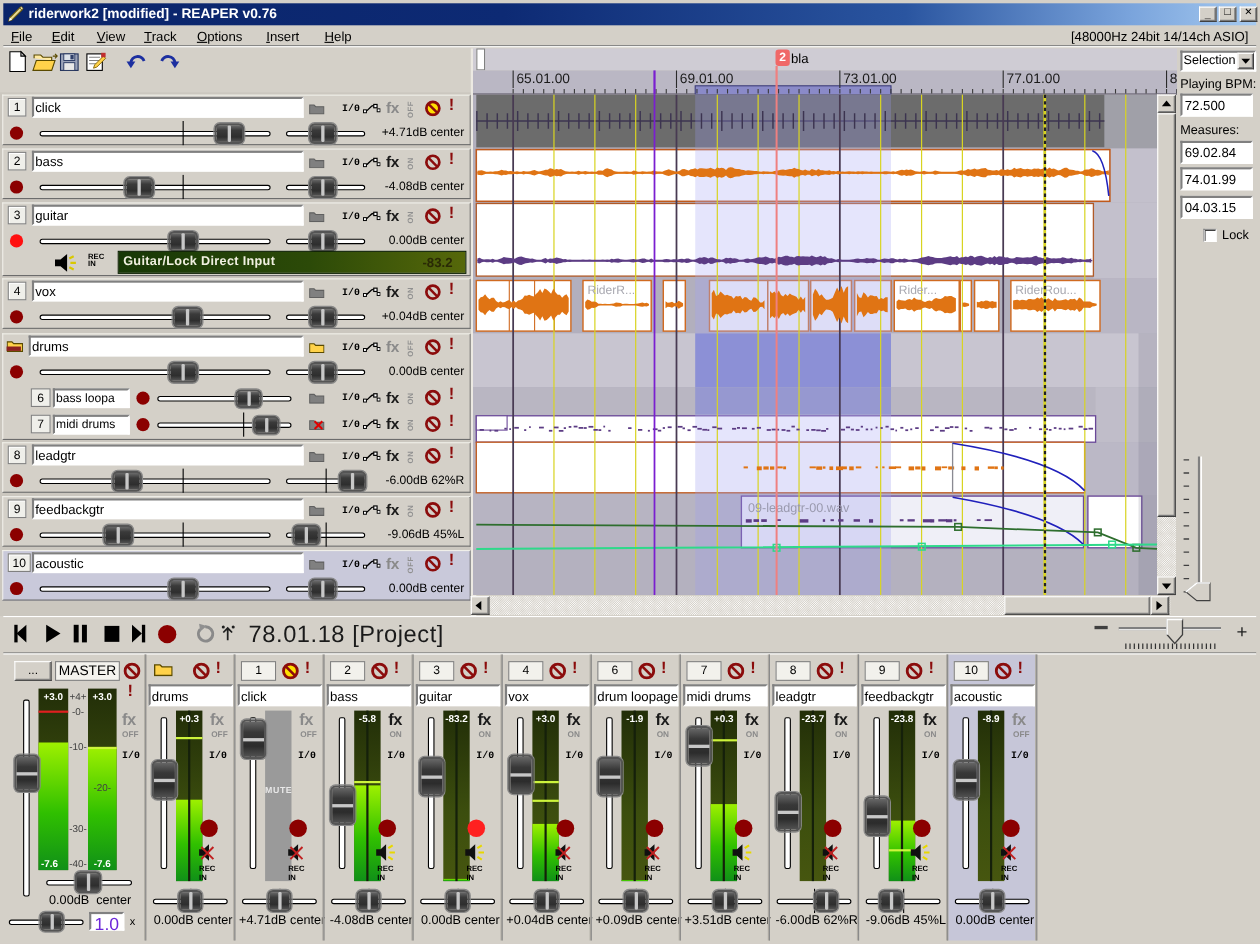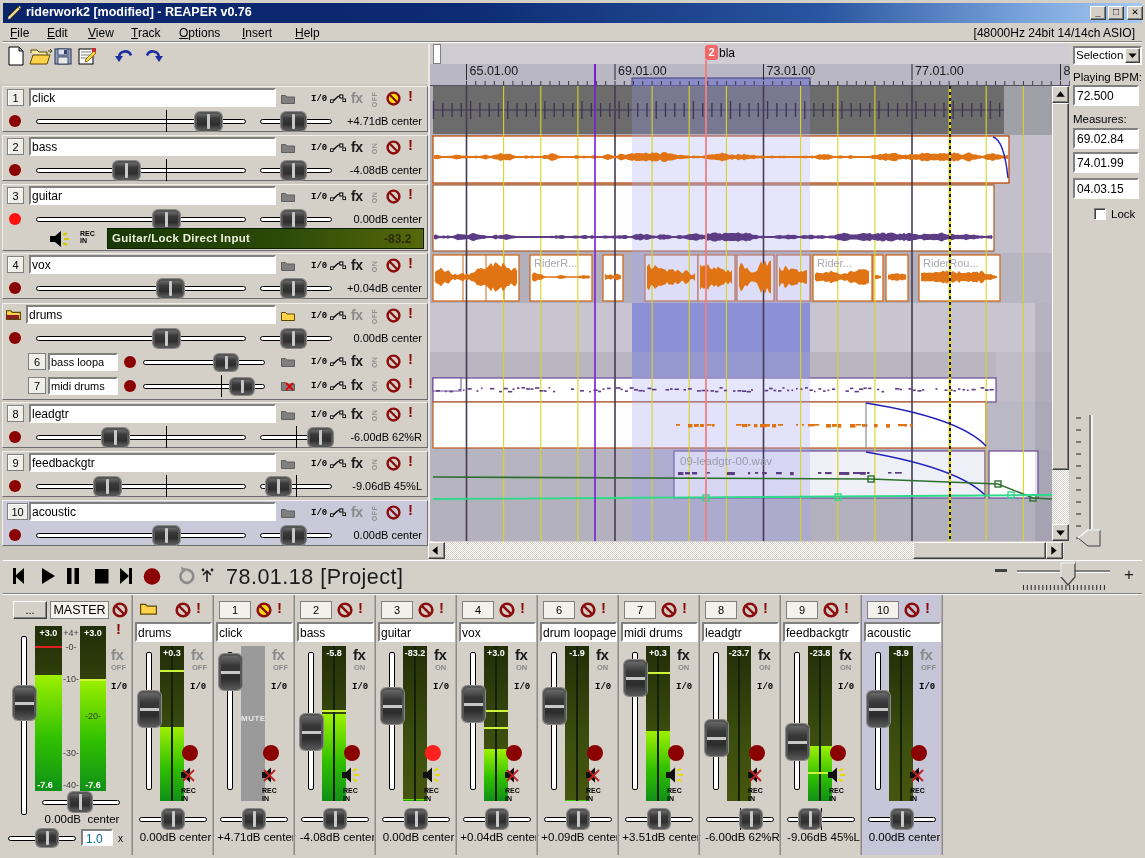--- a/index.html
+++ b/index.html
@@ -893,21 +893,21 @@
 <div style="position:absolute;left:111px;top:663px;font-size:7.5px;font-weight:bold;color:#8a8a8a">OFF</div>
 <div style="position:absolute;left:111px;top:682px;font-size:9px;font-weight:bold;color:#000;font-family:'Liberation Mono',monospace">I/0</div>
 <div style="position:absolute;left:42px;top:800px;width:78px;height:5px;background:#fff;border:1.5px solid #000;border-radius:3px"></div>
 <div class="thumbh" style="position:absolute;left:68px;top:792px;width:24px;height:20px;"></div>
 <div style="position:absolute;left:79px;top:794px;width:3px;height:16px;background:#c8c8c8;border-radius:1px"></div>
 <div style="position:absolute;left:21px;top:813px;width:122px;text-align:center;font-size:11.5px;color:#000;white-space:nowrap">0.00dB&nbsp; center</div>
 <div style="position:absolute;left:8px;top:836px;width:68px;height:5px;background:#fff;border:1.5px solid #000;border-radius:3px"></div>
 <div class="thumbh" style="position:absolute;left:36px;top:829px;width:22px;height:18px;"></div>
 <div style="position:absolute;left:46px;top:831px;width:3px;height:14px;background:#c8c8c8;border-radius:1px"></div>
 <div class="field" style="position:absolute;left:81px;top:829px;width:32px;height:17px;"></div>
-<div style="position:absolute;left:86px;top:832px;font-size:12px;color:#0369a1">1.0</div>
+<div style="position:absolute;left:86px;top:832px;font-size:16px;color:#6d28d9">1.0</div>
 <div style="position:absolute;left:118px;top:833px;font-size:10px;color:#000">x</div>
 <div style="position:absolute;left:131px;top:595px;width:2px;height:260px;background:#b0aca4;border-right:1px solid #8a8a8a"></div>
 <svg class="abs" style="left:140px;top:601px" width="17" height="14" viewBox="0 0 14 11">
 <path d="M0.5,10.5 v-8 h4 l1.5,1.5 h7.5 v6.5 z" fill="#ffd24a" stroke="#5a4a00" stroke-width="1"></path>
   </svg>
 <svg class="abs" style="left:175px;top:602px" width="16" height="16" viewBox="0 0 16 16">
 <circle cx="8" cy="8" r="6.3" fill="none" stroke="#8b0c0c" stroke-width="2.6"></circle>
 <line x1="3.8" y1="3.8" x2="12.2" y2="12.2" stroke="#8b0c0c" stroke-width="2.4"></line>
   </svg>
 <div style="position:absolute;left:196px;top:599px;font-size:15px;font-weight:bold;color:#8b0c0c">!</div>

